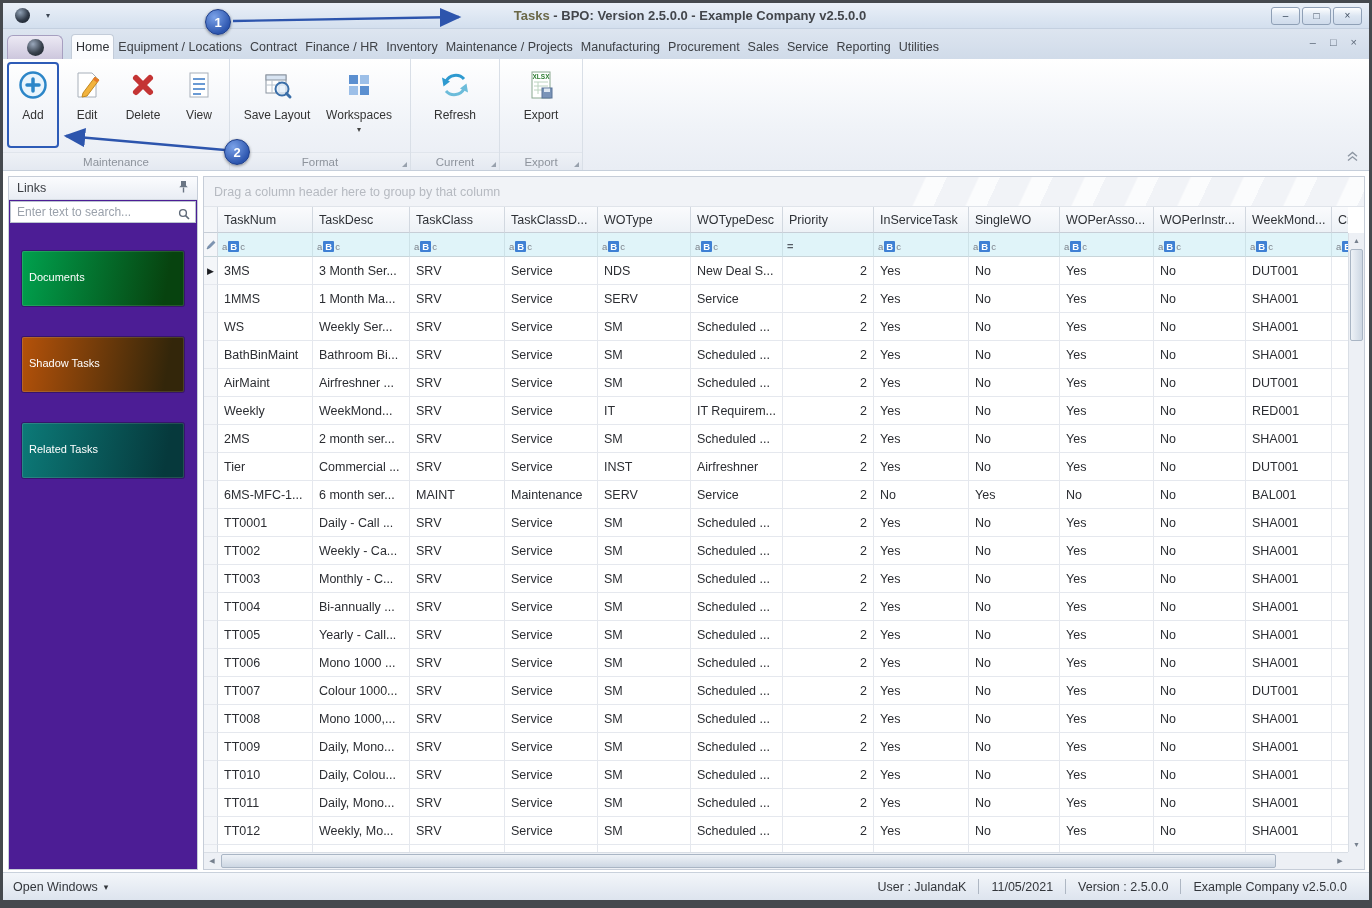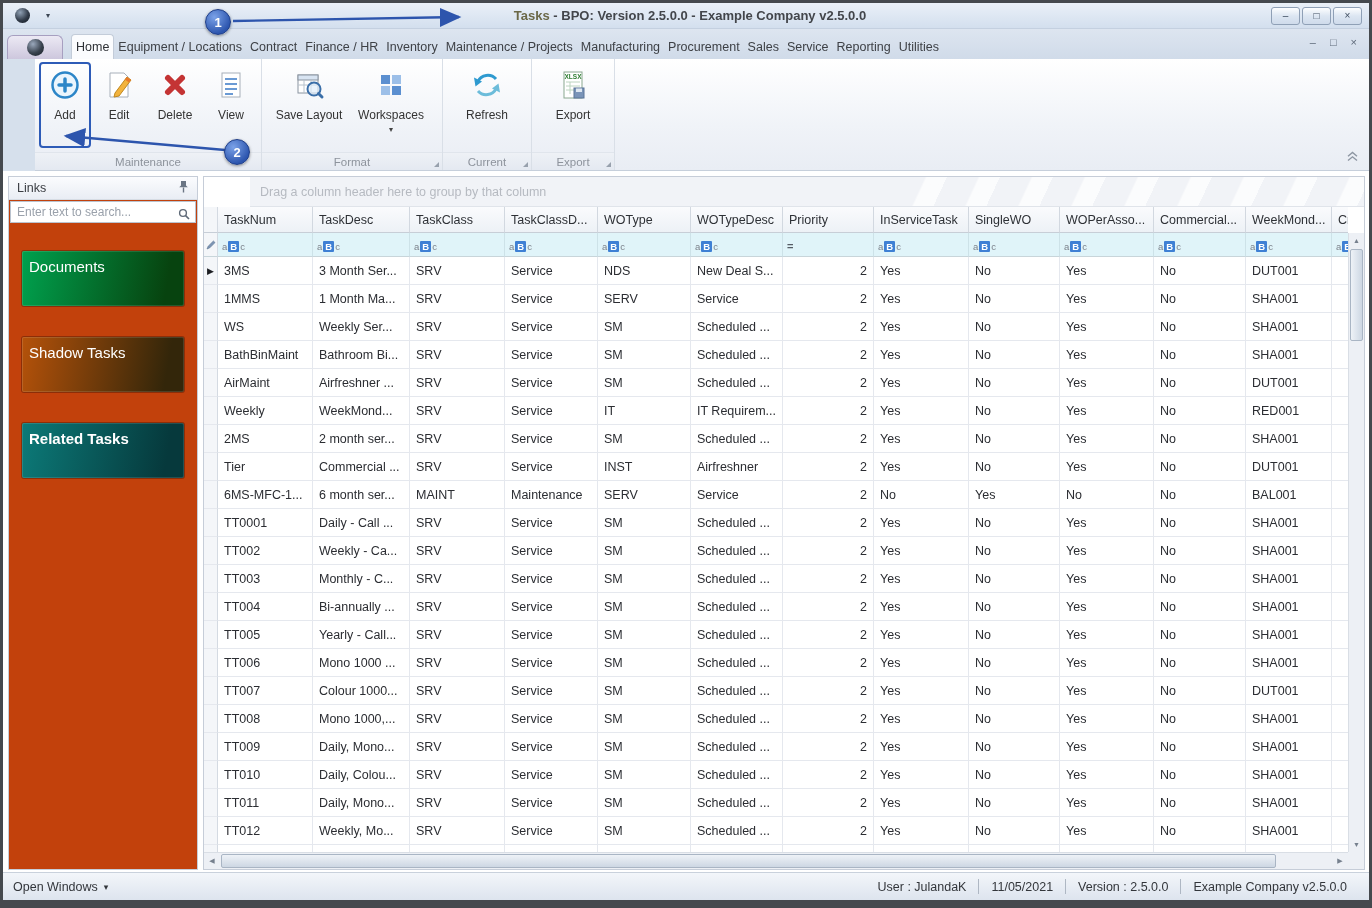--- a/index.html
+++ b/index.html
@@ -32,21 +32,21 @@
             display: flex; align-items: center; justify-content: center; }
   .sphere { width: 17px; height: 17px; border-radius: 50%;
             background: radial-gradient(circle at 35% 30%, #9aa8bc, #39424e 55%, #141a22); }
   .tab { height: 25px; padding: 0 4px; display: flex; align-items: center; font-size: 12.5px;
          color: #3e4146; border-radius: 4px 4px 0 0; white-space: nowrap; }
   .tab.active { background: #fbfcfe; border: 1px solid #c3ccd9; border-bottom: none; color: #2e3136; }
   .ribwin { position: absolute; right: 12px; top: 7px; display: flex; gap: 14px; font-size: 11px; color: #5e6a7a; }
 
   
   .ribbon { flex: 0 0 112px; display: flex; position: relative; border-bottom: 1px solid #c6cfdb;
-            background: linear-gradient(#ffffff, #f0f3f8 60%, #e9edf4); margin-left: 32px; }
+            background: linear-gradient(#ffffff, #f0f3f8 60%, #e9edf4); }
   .rgroup { display: flex; flex-direction: column; border-right: 1px solid #d9dfe7; flex: 0 0 auto; }
   .rbtns { flex: 1; display: flex; align-items: flex-start; padding: 3px 4px 0; gap: 2px; }
   .rgroup.format .rbtns { padding: 3px 8px 0; gap: 0; }
   .rgroup.current .rbtns, .rgroup.export .rbtns { padding: 3px 12px 0; }
   .rbtn { width: 52px; height: 86px; display: flex; flex-direction: column; align-items: center;
           padding-top: 7px; gap: 5px; font-size: 12px; color: #333; border-radius: 3px; cursor: default; }
   .rbtn .rlbl { line-height: 13px; text-align: center; white-space: nowrap; }
   .rbtn.w78 { width: 78px; } .rbtn.w86 { width: 86px; } .rbtn.w64 { width: 64px; } .rbtn.w58 { width: 58px; } .rbtn.w56 { width: 56px; }
   .rbtn.add-hl { border: 2px solid #2d5bb7; border-radius: 4px; padding-top: 5px; }
   .dd-arrow { font-size: 8px; color: #444; line-height: 6px; }
@@ -54,37 +54,37 @@
             background: linear-gradient(#eef1f6, #e4e9f1); border-top: 1px solid #e0e5ec;
             display: flex; align-items: center; justify-content: center; }
   .launcher { position: absolute; right: 3px; bottom: 3px; width: 0; height: 0;
               border-left: 5px solid transparent; border-bottom: 5px solid #98a1ad; }
   .rib-fill { flex: 1; }
   .collapse-chevron { position: absolute; right: 10px; bottom: 4px; }
 
   
   .content { flex: 1; display: flex; background: #fff; padding: 5px 4px 2px 5px; gap: 5px; min-height: 0; }
 
-  .sidebar { flex: 0 0 190px; border: 1px solid #c6cdd8; display: flex; flex-direction: column; background: #c2410c; }
+  .sidebar { flex: 0 0 190px; border: 1px solid #c6cdd8; display: flex; flex-direction: column; background: #4c1d95; }
   .sbh { flex: 0 0 23px; background: linear-gradient(#fbfcfe, #e9edf4); border-bottom: 1px solid #d6dce4;
          display: flex; align-items: center; padding: 0 8px; font-size: 12.5px; color: #3a3d42; }
   .sbh .pin { margin-left: auto; }
   .sbsearch { flex: 0 0 24px; margin: 1px; position: relative; }
   .sbsearch input { width: 100%; height: 22px; border: 1px solid #bac3cf; padding: 0 22px 0 6px;
                     font-size: 12px; color: #4a4e55; font-family: inherit; }
   .sbsearch input::placeholder { color: #9aa1ab; }
   .sbsearch .mag { position: absolute; right: 6px; top: 5px; }
   .sbbody { flex: 1; padding-top: 25px; }
   .link-btn { width: 162px; height: 55px; margin: 0 auto 31px; position: relative; border-radius: 2px;
               box-shadow: 0 0 0 1px rgba(0,0,0,.28), inset 0 0 0 1px rgba(255,255,255,.12); cursor: default; }
-  .link-btn span { position: absolute; top: 7px; left: 7px; color: #fff; font-size: 15px; }
+  .link-btn span { position: absolute; top: 20px; left: 7px; color: #fff; font-size: 11px; }
 
   .gridwrap { flex: 1; border: 1px solid #c6cdd8; position: relative; background: #fff; min-width: 0; overflow: hidden; }
   .groupbar { height: 30px; background: #f1f3f7; border-bottom: 1px solid #e0e4ea; display: flex;
-              align-items: center; padding: 0 10px; font-size: 12.5px; color: #b6bac1; position: relative; overflow: hidden; margin-left: 46px; }
+              align-items: center; padding: 0 10px; font-size: 12.5px; color: #b6bac1; position: relative; overflow: hidden; }
   .groupbar::after { content: ""; position: absolute; right: 0; top: 0; bottom: 0; width: 470px; pointer-events: none;
               background: repeating-linear-gradient(115deg, rgba(255,255,255,0) 0 28px, rgba(255,255,255,.75) 30px 48px); }
   .viewport { position: absolute; left: 0; right: 16px; top: 30px; bottom: 17px; overflow: hidden; }
   table.grid { border-collapse: separate; border-spacing: 0; table-layout: fixed; width: 1188px; }
   th.h { height: 26px; background: linear-gradient(#fafbfd, #edf1f6); border-right: 1px solid #d2d8e0;
          border-bottom: 1px solid #c7ced7; font-weight: normal; font-size: 12.5px; color: #2e3136;
          text-align: left; padding: 0 6px; white-space: nowrap; overflow: hidden; }
   td.f { height: 24px; background: #e0f4f9; border-right: 1px solid #cde2e8; border-bottom: 1px solid #c8d5da;
          padding: 0 4px; vertical-align: middle; }
   td.c { height: 28px; border-right: 1px solid #e5e8ee; border-bottom: 1px solid #e5e8ee; font-size: 12.5px;
@@ -302,21 +302,21 @@
               <line x1="7.6" y1="7.6" x2="11" y2="11" stroke="#5f6a78" stroke-width="1.6"></line>
             </svg></span>
       </div>
       <div class="sbbody" id="link-buttons">
           <div class="link-btn" style="background: linear-gradient(100deg, rgb(0, 161, 78) 0%, rgb(7, 67, 15) 88%);">
             <span>Documents</span>
           </div>
           <div class="link-btn" style="background: linear-gradient(100deg, rgb(181, 82, 10) 0%, rgb(51, 38, 10) 88%);">
             <span>Shadow Tasks</span>
           </div>
-          <div class="link-btn" style="background: linear-gradient(100deg, rgb(12, 122, 120) 0%, rgb(6, 57, 60) 88%); font-weight: bold;">
+          <div class="link-btn" style="background: linear-gradient(100deg, rgb(12, 122, 120) 0%, rgb(6, 57, 60) 88%);">
             <span>Related Tasks</span>
           </div>
         </div>
     </div>
 
     <div class="gridwrap">
       <div class="groupbar">
           <span>Drag a column header here to group by that column</span>
         </div>
       <div class="viewport">
@@ -343,21 +343,21 @@
                 <th class="h">TaskNum</th>
                 <th class="h">TaskDesc</th>
                 <th class="h">TaskClass</th>
                 <th class="h">TaskClassD...</th>
                 <th class="h">WOType</th>
                 <th class="h">WOTypeDesc</th>
                 <th class="h">Priority</th>
                 <th class="h">InServiceTask</th>
                 <th class="h">SingleWO</th>
                 <th class="h">WOPerAsso...</th>
-                <th class="h">Commercial...</th>
+                <th class="h">WOPerInstr...</th>
                 <th class="h">WeekMond...</th>
                 <th class="h">Cre...</th>
               </tr>
             <tr id="gfilter">
                 <td class="f ind"><svg width="10" height="10" viewBox="0 0 10 10">
                     <path d="M1 9 L2.2 6.2 L7.4 1 L9 2.6 L3.8 7.8 Z" fill="#7c94b4" stroke="#5a728f" stroke-width="0.6"></path>
                   </svg></td>
                 <td class="f"><span class="fic">
                     <span>a</span>
                     <b>B</b>

